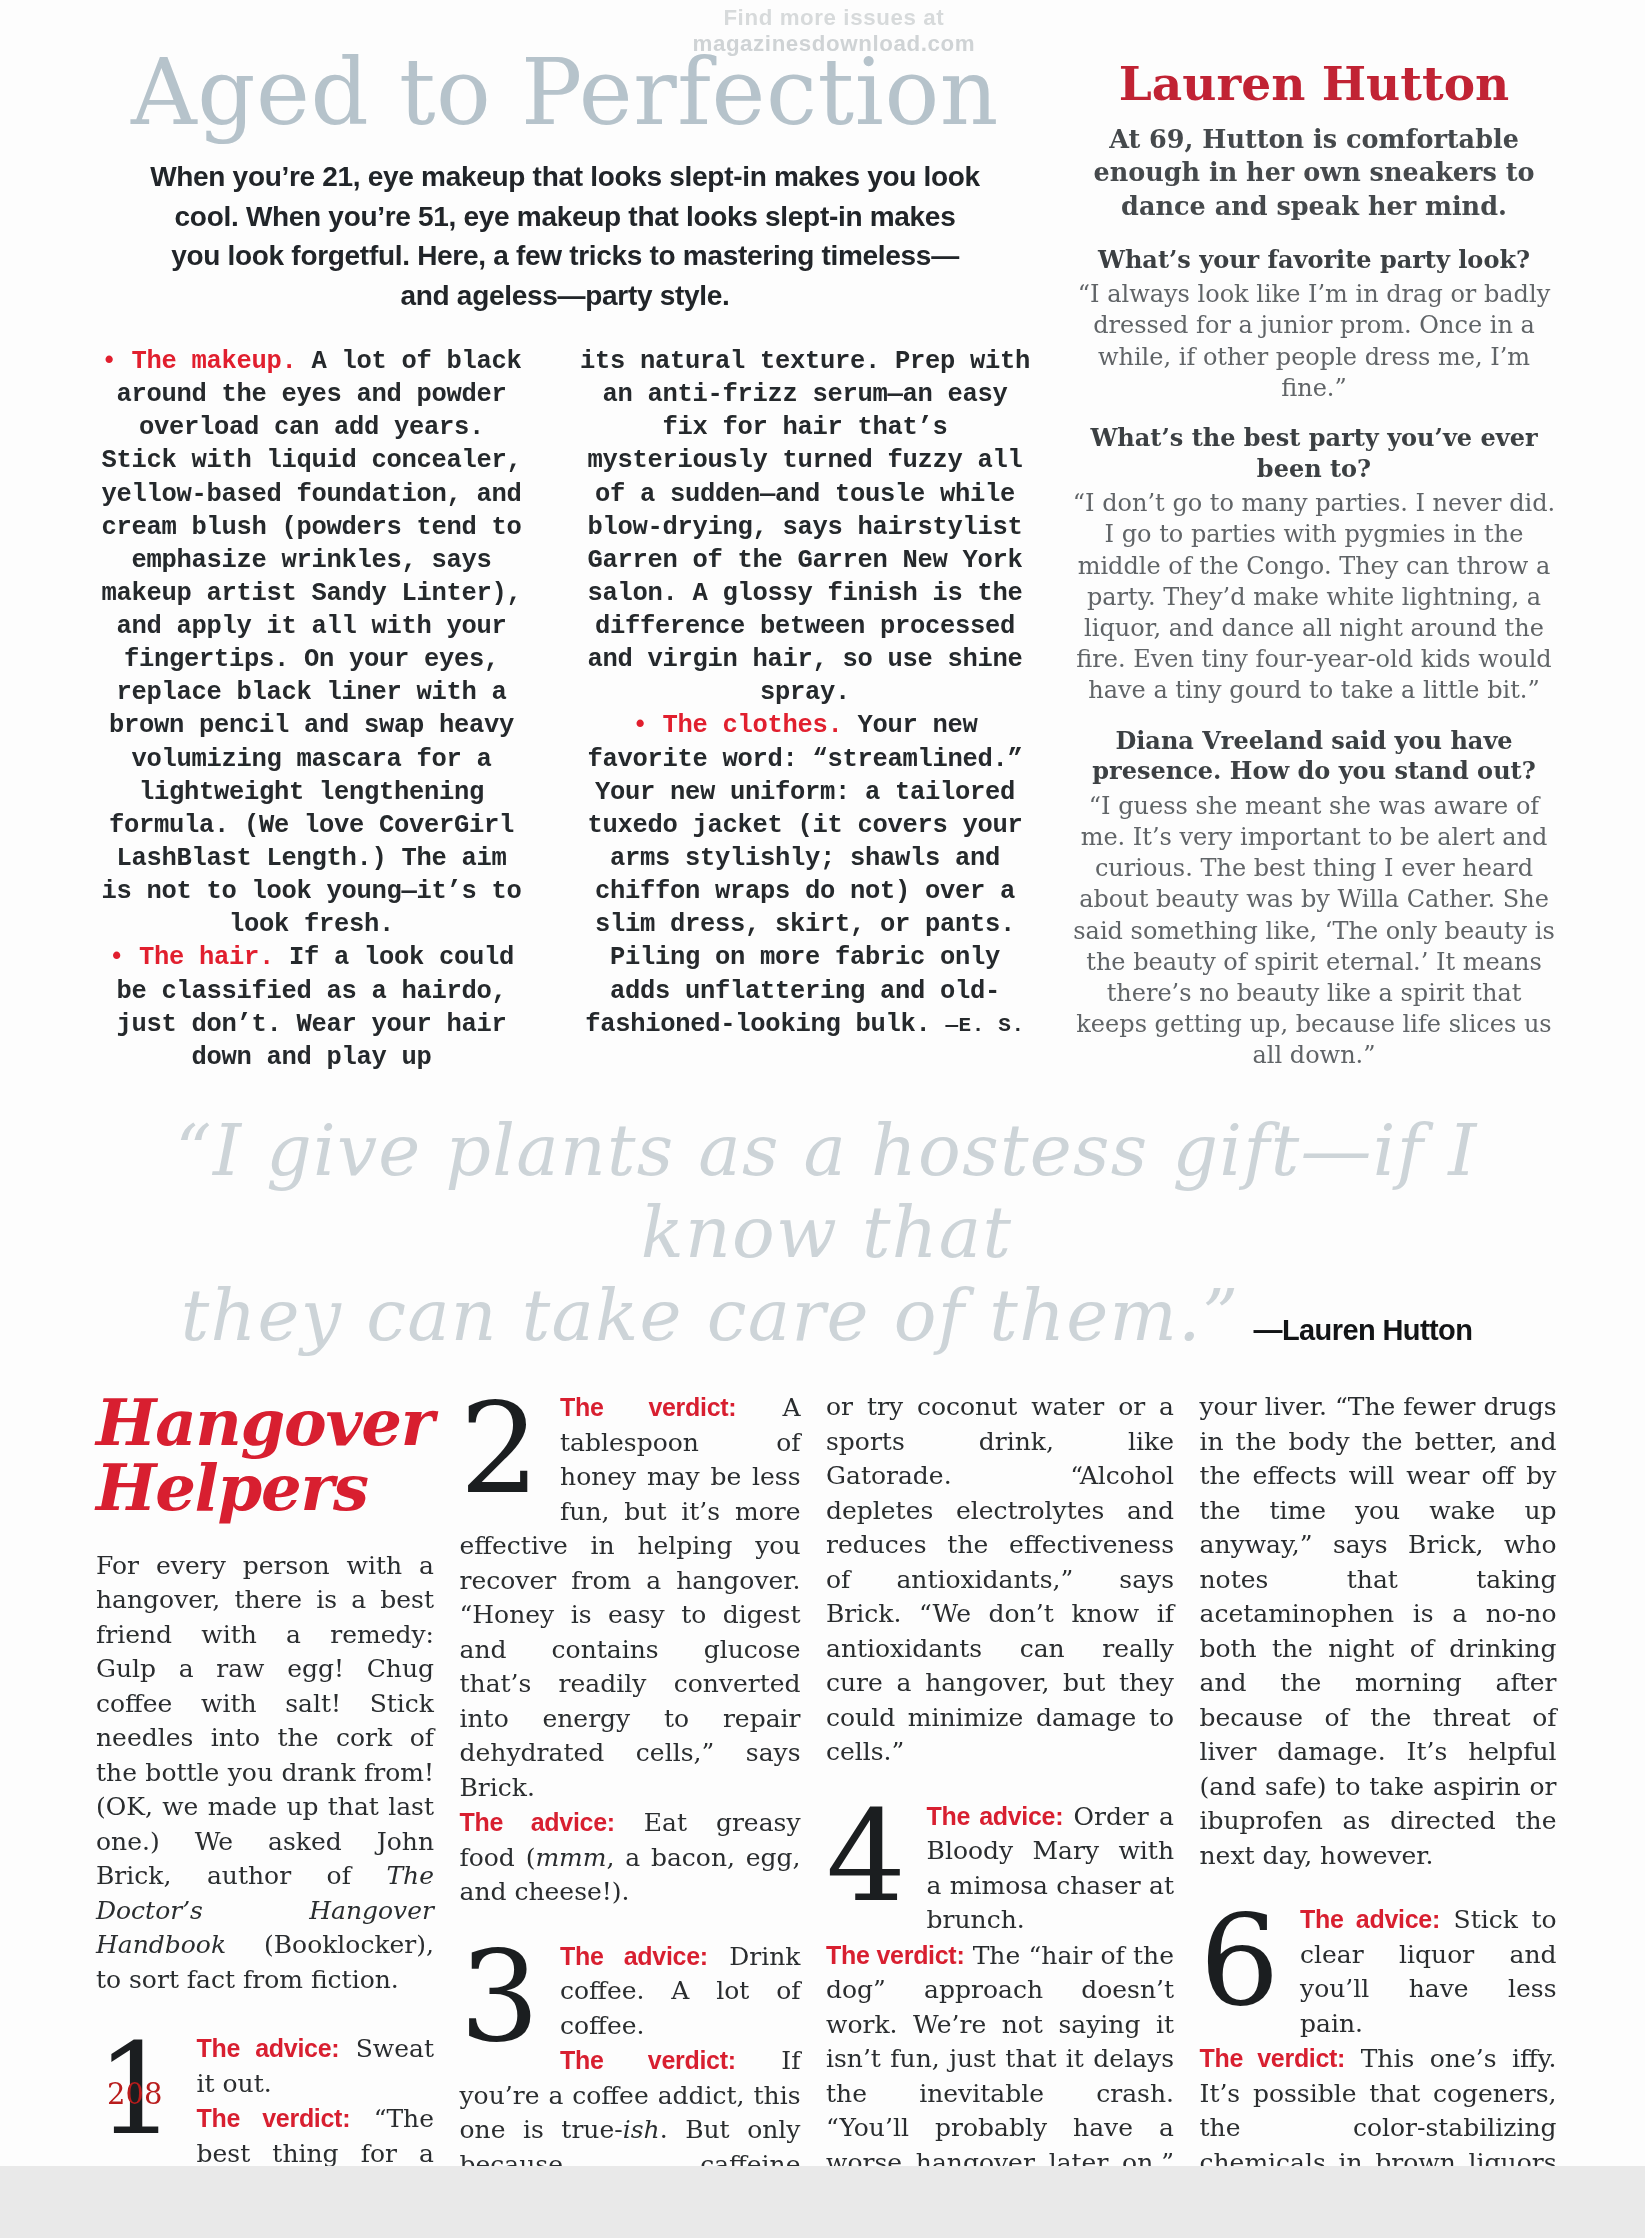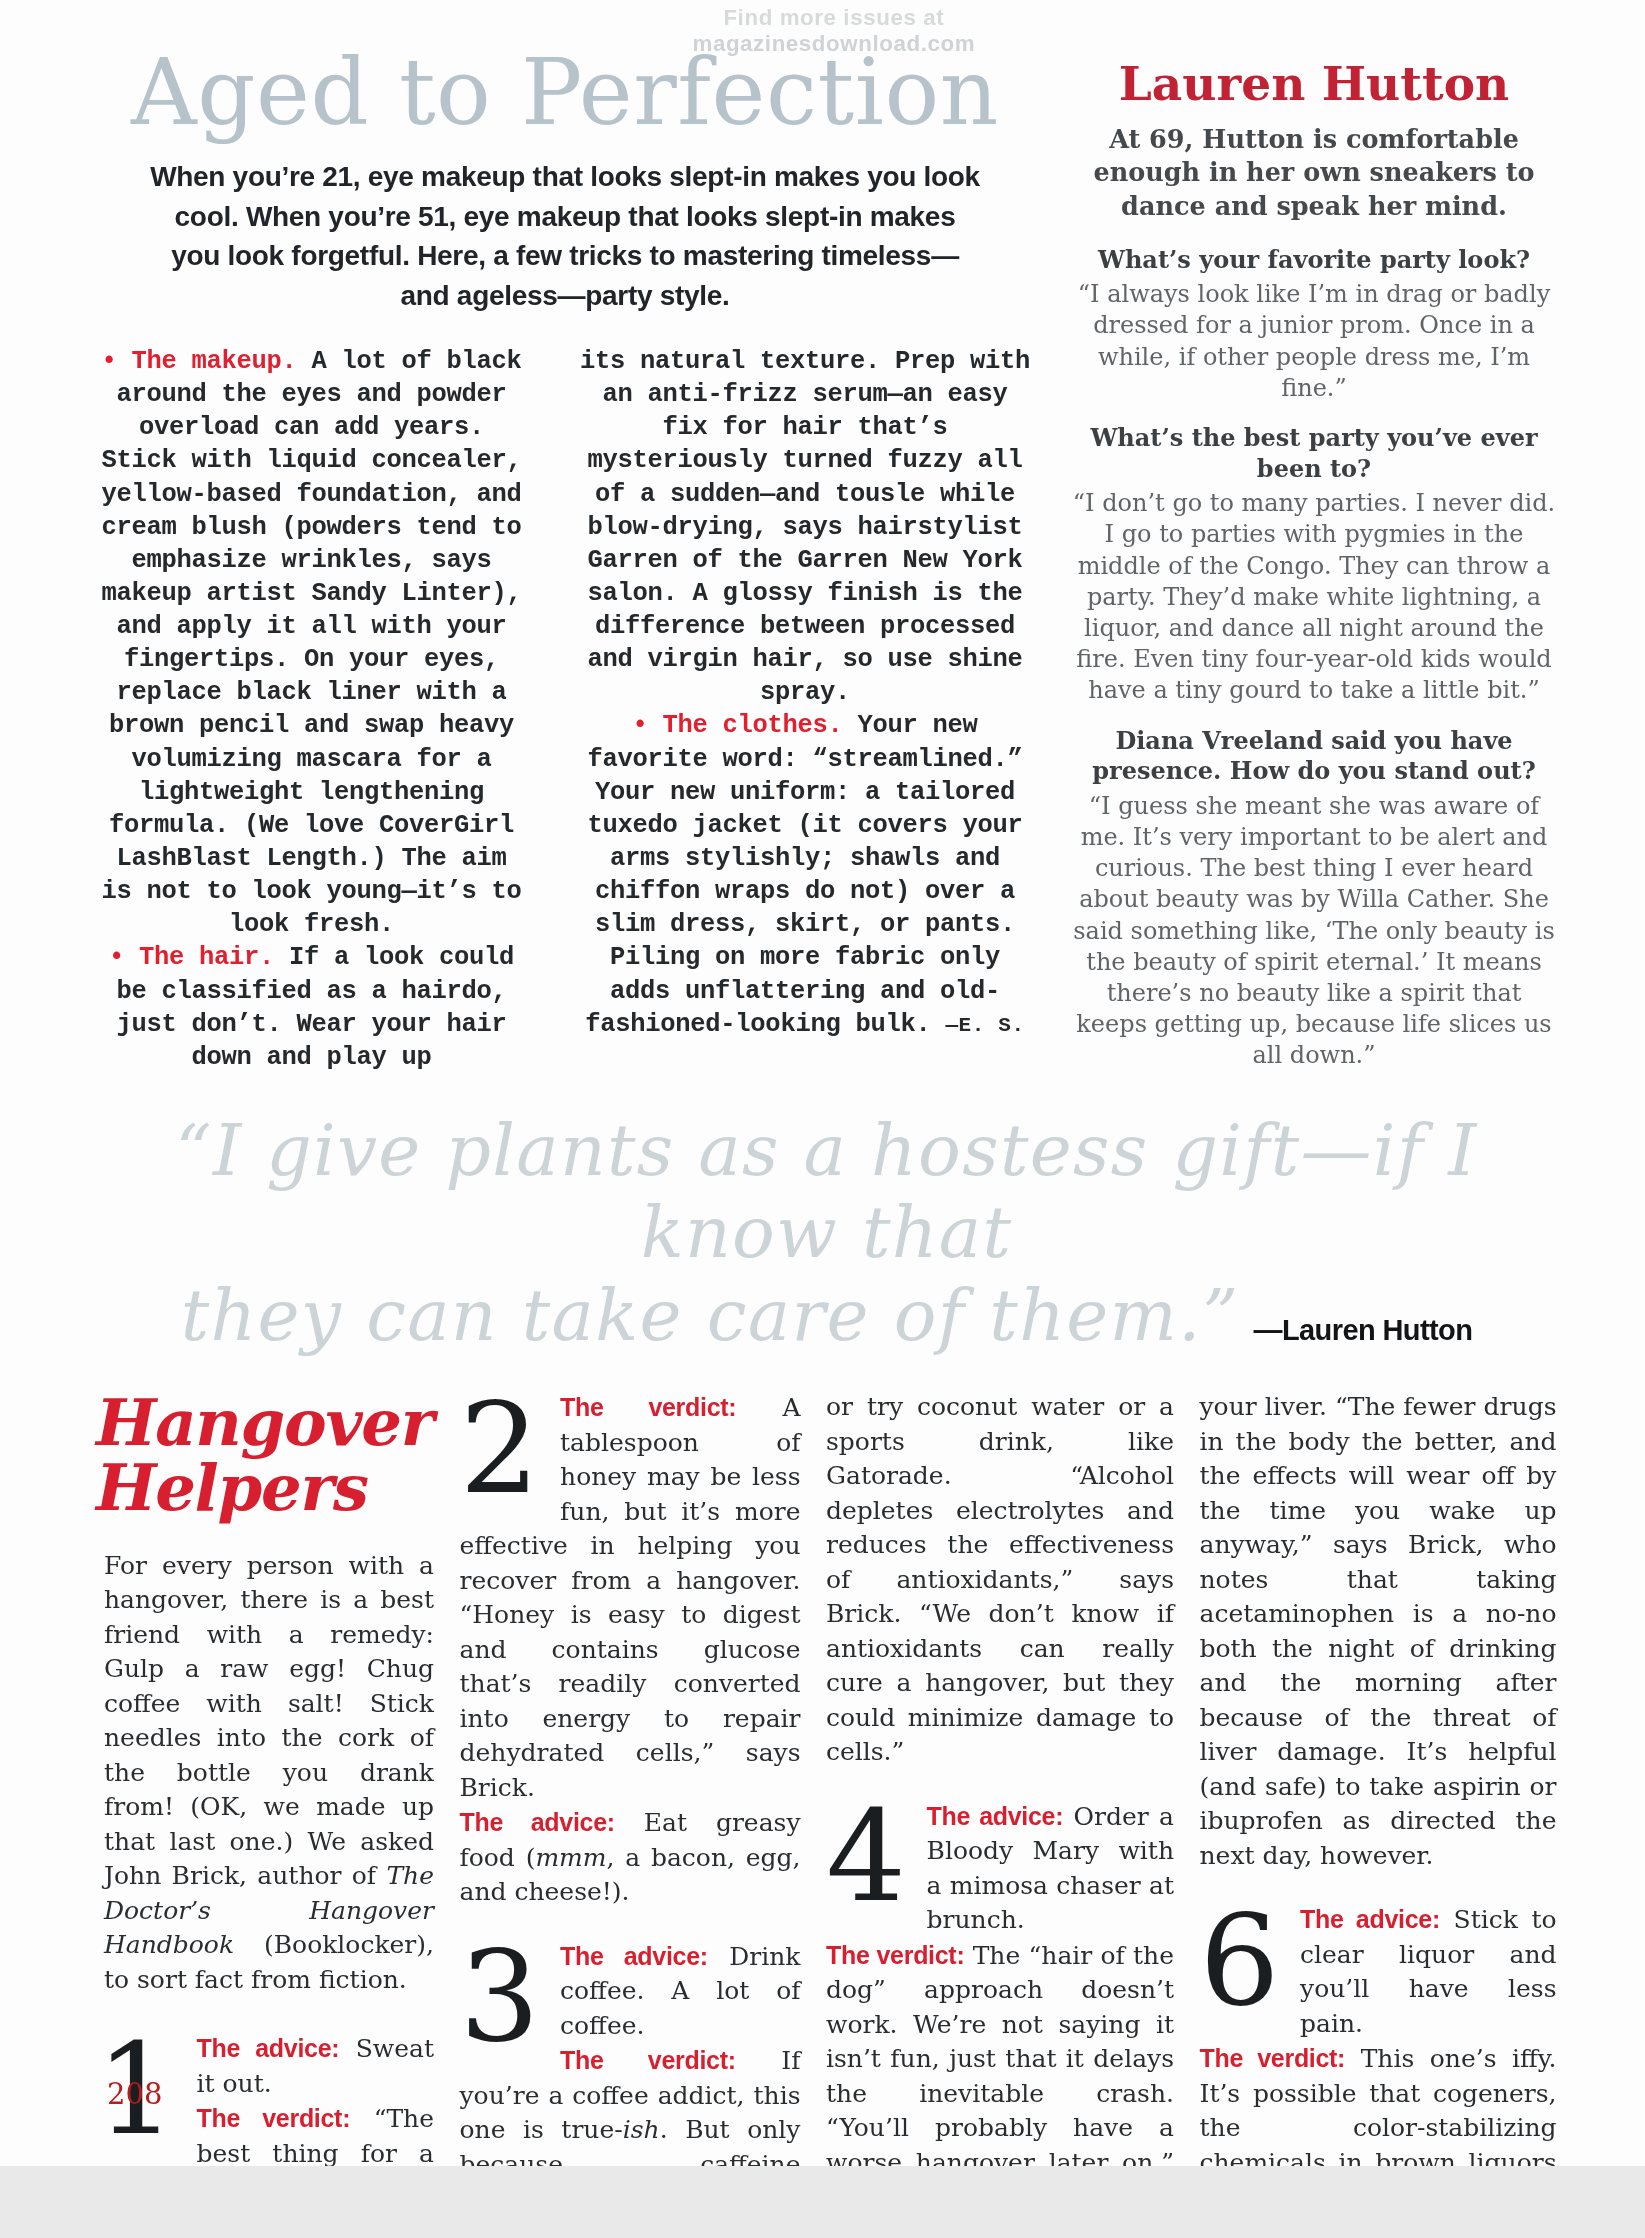--- a/index.html
+++ b/index.html
@@ -43,21 +43,21 @@
 
   .hangover{display:flex;gap:25.5px;margin-top:33px;}
   .hcol{font-family:"DejaVu Serif",serif;font-size:25px;line-height:1.38;color:#2a2d2f;
         text-align:justify;}
   .hcol-a{width:338px;}
   .hcol-b{width:341px;}
   .hcol-c{width:348px;}
   .hcol-d{width:357px;}
   .htitle{font-family:"DejaVu Serif",serif;font-style:italic;font-weight:700;font-size:64px;
         line-height:1.02;color:#d81f30;margin:0 0 28px 0;text-align:left;letter-spacing:-1.3px;}
-  .hintro{margin:0 0 34px 8px;}
+  .hintro{margin:0 0 34px 0;}
   .hp{margin:0;}
   .hcont{margin:0;}
   .hitem{margin-top:29px;}
   .hitem::after{content:"";display:block;clear:both;}
   .hnum{float:left;font-family:"DejaVu Serif",serif;font-size:126px;line-height:0.82;
         padding:6.4px 20.4px 0 0;color:#1b1e20;}
   .hlabel{font-family:"Liberation Sans",sans-serif;font-weight:700;color:#d81f30;font-size:25px;
         letter-spacing:-0.3px;}
   .pagenum{position:absolute;left:107px;bottom:55px;font-family:"DejaVu Serif",serif;font-size:29px;
         color:#b91c1c;margin-top:12px;}

